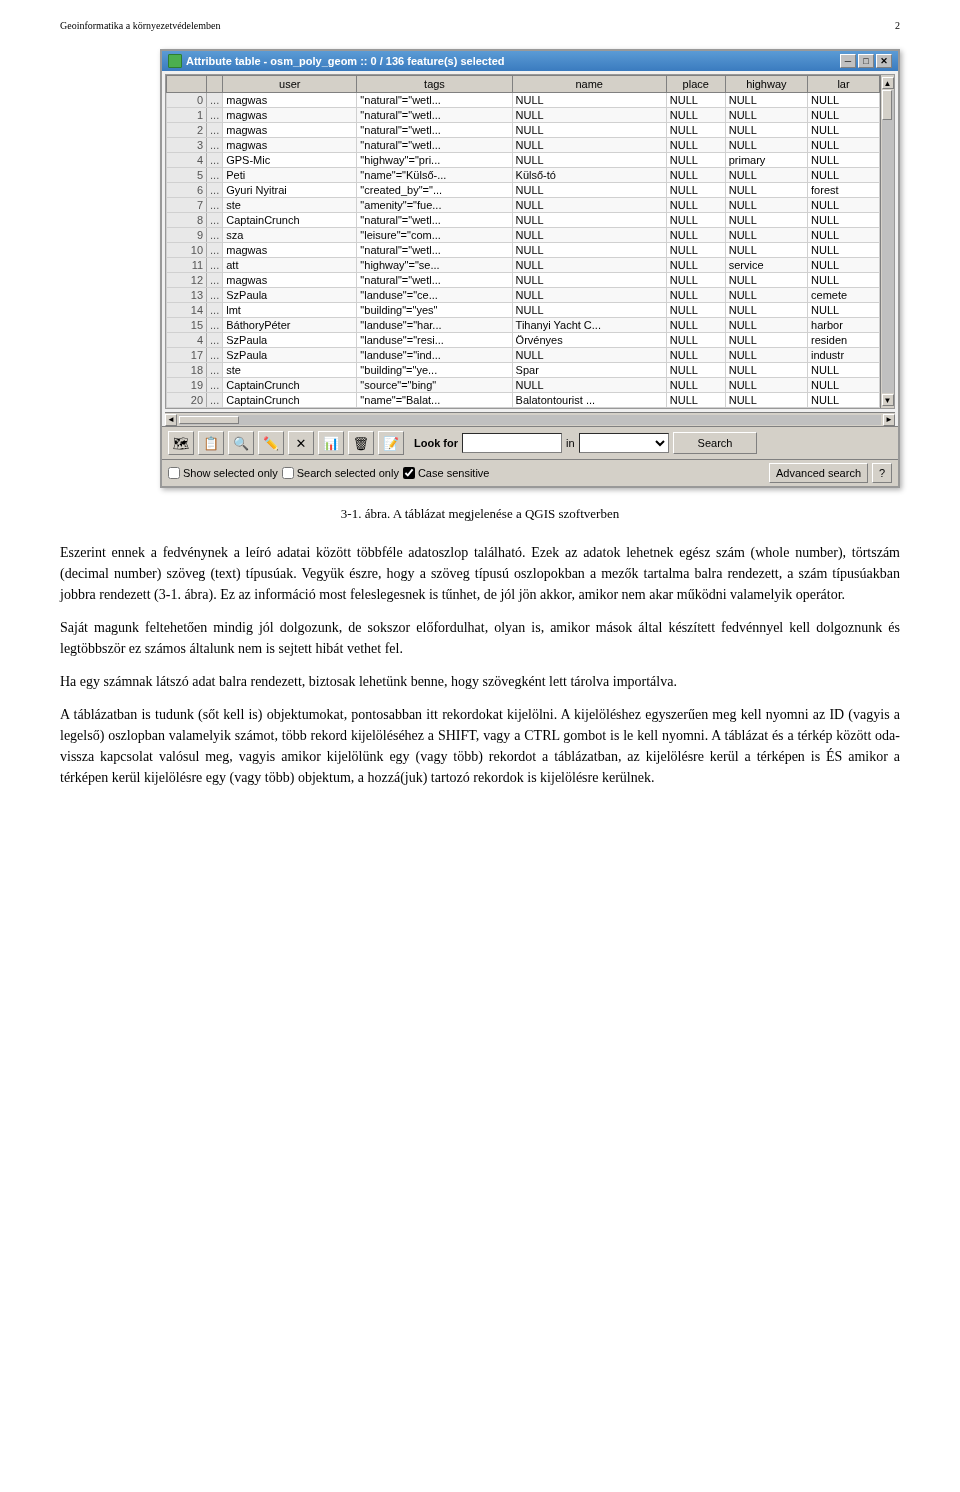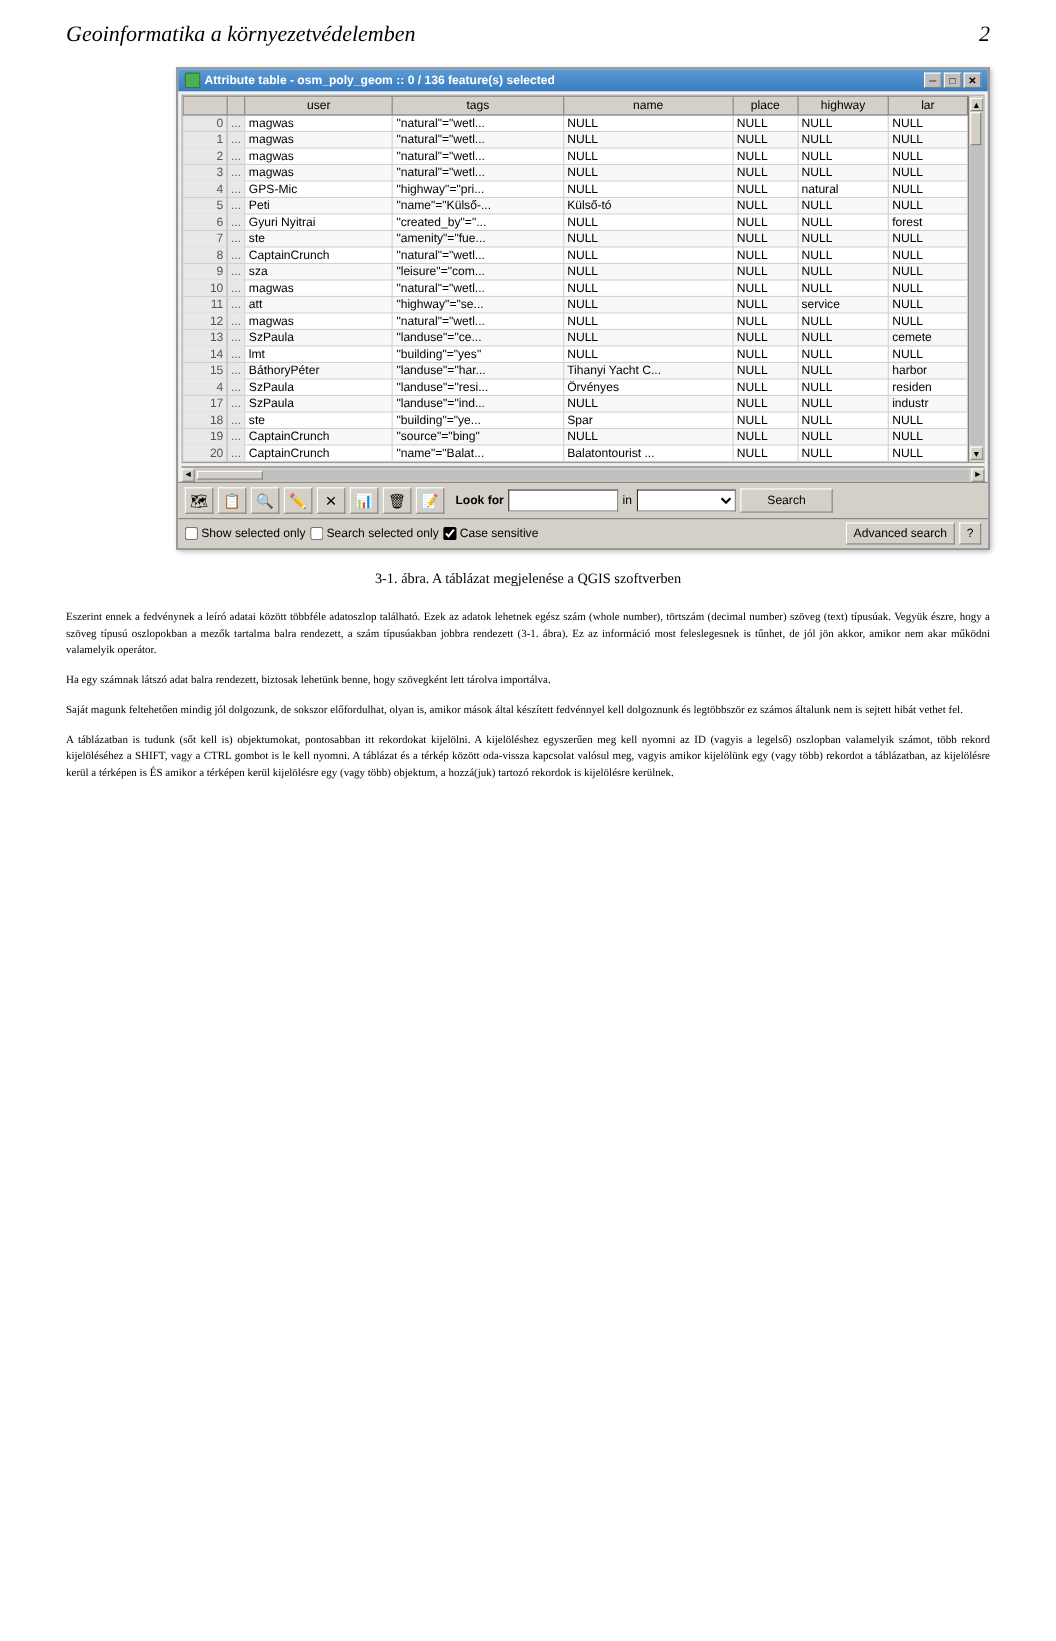--- a/index.html
+++ b/index.html
@@ -10,22 +10,21 @@
       color: #000;
       width: 960px;
       padding: 20px 60px 40px 60px;
     }
 
     .page-header {
       display: flex;
       justify-content: space-between;
       align-items: center;
       margin-bottom: 18px;
-      font-style: italic;
-      font-size: 20px;
+      font-size: 10px;
     }
 
     
     .window-wrapper {
       display: flex;
       justify-content: flex-end;
       margin-bottom: 18px;
     }
 
     .window {
@@ -267,21 +266,21 @@
     .figure-caption {
       text-align: center;
       font-size: 13px;
       margin-bottom: 20px;
       font-family: 'Times New Roman', Times, serif;
     }
 
     
     .body-text {
       font-family: 'Times New Roman', Times, serif;
-      font-size: 10px;
+      font-size: 14px;
       line-height: 1.5;
       text-align: justify;
       margin-bottom: 12px;
     }
 
     .scrollbar-v {
       width: 12px;
       background: #d4d0c8;
       border-left: 1px solid #808080;
       display: flex;
@@ -368,21 +367,21 @@
                 <td>NULL</td>
                 <td>NULL</td>
               </tr>
               <tr>
                 <td class="row-num">4</td>
                 <td class="row-dots">...</td>
                 <td>GPS-Mic</td>
                 <td>"highway"="pri...</td>
                 <td>NULL</td>
                 <td>NULL</td>
-                <td>natural</td>
+                <td>primary</td>
                 <td>NULL</td>
               </tr>
               <tr>
                 <td class="row-num">5</td>
                 <td class="row-dots">...</td>
                 <td>Peti</td>
                 <td>"name"="Külső-...</td>
                 <td>Külső-tó</td>
                 <td>NULL</td>
                 <td>NULL</td>
@@ -592,16 +591,16 @@
       <button class="advanced-search-btn">Advanced search</button>
       <button class="help-btn">?</button>
     </div>
   </div>
 </div>
 
 <div class="figure-caption">3-1. ábra. A táblázat megjelenése a QGIS szoftverben</div>
 
 <div id="paragraphs-container">
     <p class="body-text">Eszerint ennek a fedvénynek a leíró adatai között többféle adatoszlop található. Ezek az adatok lehetnek egész szám (whole number), törtszám (decimal number) szöveg (text) típusúak. Vegyük észre, hogy a szöveg típusú oszlopokban a mezők tartalma balra rendezett, a szám típusúakban jobbra rendezett (3-1. ábra). Ez az információ most feleslegesnek is tűnhet, de jól jön akkor, amikor nem akar működni valamelyik operátor.</p>
+    <p class="body-text">Saját magunk feltehetően mindig jól dolgozunk, de sokszor előfordulhat, olyan is, amikor mások által készített fedvénnyel kell dolgoznunk és legtöbbször ez számos általunk nem is sejtett hibát vethet fel.</p>
     <p class="body-text">Ha egy számnak látszó adat balra rendezett, biztosak lehetünk benne, hogy szövegként lett tárolva importálva.</p>
-    <p class="body-text">Saját magunk feltehetően mindig jól dolgozunk, de sokszor előfordulhat, olyan is, amikor mások által készített fedvénnyel kell dolgoznunk és legtöbbször ez számos általunk nem is sejtett hibát vethet fel.</p>
     <p class="body-text">A táblázatban is tudunk (sőt kell is) objektumokat, pontosabban itt rekordokat kijelölni. A kijelöléshez egyszerűen meg kell nyomni az ID (vagyis a legelső) oszlopban valamelyik számot, több rekord kijelöléséhez a SHIFT, vagy a CTRL gombot is le kell nyomni. A táblázat és a térkép között oda-vissza kapcsolat valósul meg, vagyis amikor kijelölünk egy (vagy több) rekordot a táblázatban, az kijelölésre kerül a térképen is ÉS amikor a térképen kerül kijelölésre egy (vagy több) objektum, a hozzá(juk) tartozó rekordok is kijelölésre kerülnek.</p>
   </div>
 
 </body></html>

